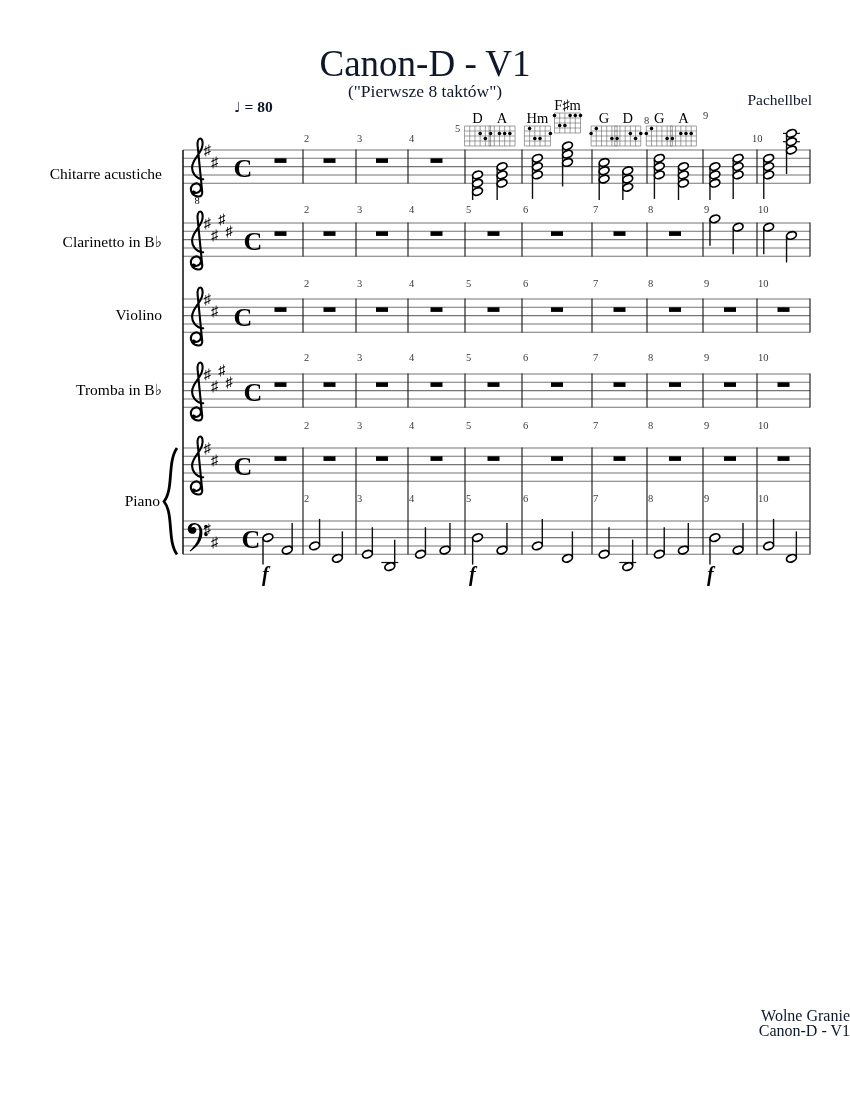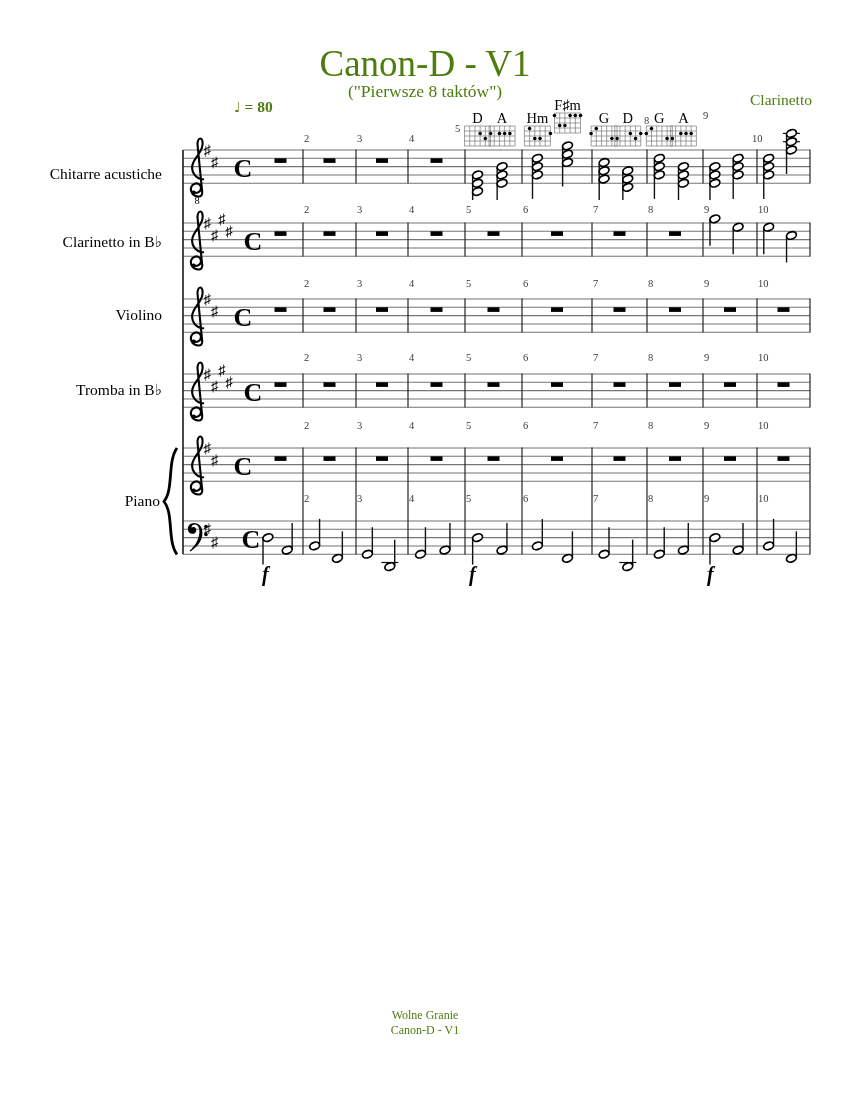--- a/index.html
+++ b/index.html
@@ -1,34 +1,34 @@
 <!DOCTYPE html>
 <html><head>
 <meta charset="utf-8">
 <style>
   html,body{margin:0;padding:0;background:#fff;}
   .page{position:relative;width:850px;height:1100px;background:#ffffff;overflow:hidden;
-        font-family:"Liberation Serif","DejaVu Serif",serif;color:#4d7c0f;}
+        font-family:"Liberation Serif","DejaVu Serif",serif;color:#0f172a;}
   .title{position:absolute;top:42px;left:0;width:100%;text-align:center;font-size:37px;}
   .subtitle{position:absolute;top:81px;left:0;width:100%;text-align:center;font-size:17.5px;}
   .composer{position:absolute;top:91px;right:38px;font-size:15.5px;}
   .tempo{position:absolute;top:98px;left:234px;font-size:15.5px;font-weight:bold;}
   .tempo .note{font-family:"DejaVu Sans",sans-serif;font-size:14px;}
   .tempo .val{margin-left:4px;}
-  .footer{position:absolute;top:1008px;left:0;width:100%;text-align:center;font-size:12px;line-height:15px;}
+  .footer{position:absolute;top:1008px;left:0;width:100%;text-align:right;font-size:16px;line-height:15px;}
   svg.score{position:absolute;left:0;top:0;}
   svg text{font-family:"Liberation Serif","DejaVu Sans",serif;}
 </style>
 </head>
 <body>
 
 <div class="page">
   <div class="title">Canon-D - V1</div>
   <div class="subtitle">("Pierwsze 8 taktów")</div>
-  <div class="composer">Clarinetto</div>
+  <div class="composer">Pachellbel</div>
   <div class="tempo">
     <span class="note">♩</span><span class="val">= 80</span>
   </div>
 
   <svg class="score" id="score-svg" width="850" height="1100" viewBox="0 0 850 1100">
       <g>
         <line x1="183" y1="150" x2="810" y2="150" stroke="#757575" stroke-width="1.05"></line>
         <line x1="183" y1="158.3" x2="810" y2="158.3" stroke="#757575" stroke-width="1.05"></line>
         <line x1="183" y1="166.6" x2="810" y2="166.6" stroke="#757575" stroke-width="1.05"></line>
         <line x1="183" y1="174.9" x2="810" y2="174.9" stroke="#757575" stroke-width="1.05"></line>

